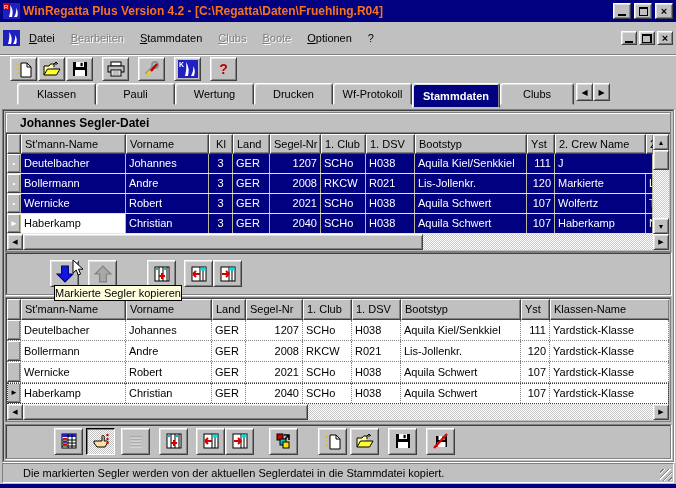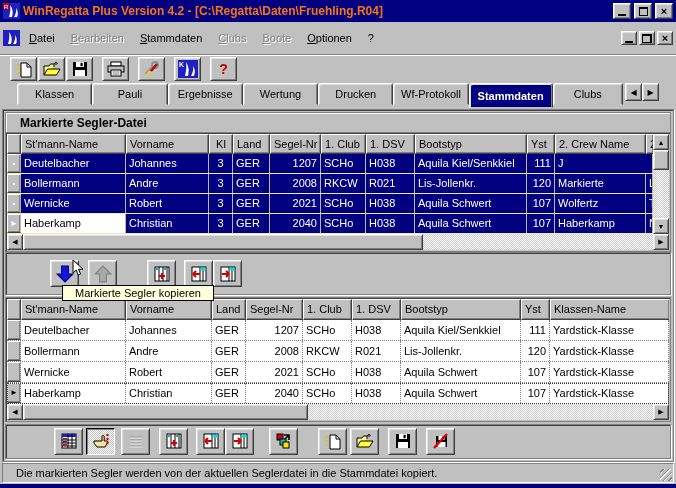--- a/index.html
+++ b/index.html
@@ -82,31 +82,31 @@
   .hscroll { height:16px; display:flex; }
   .sbtn { width:16px; height:16px; font-size:7px; flex:none; }
   .vthumb { height:20px; flex:none; }
   .hthumb { flex:none; }
   .track { flex:1; }
   .thumb { background:#c0c0c0; }
 
   
   .midbar { height:46px; border:1px solid #808080; box-shadow:inset 1px 1px 0 #404040, 1px 1px 0 #fff; margin-bottom:2px; position:relative; display:flex; align-items:center; padding-left:44px; background:#c0c0c0; }
   .mb { width:29px; height:27px; }
-  .tooltip { position:absolute; left:56px; top:32px; background:#ffffdd; border:1px solid #000; padding:1px 12px; font-size:11px; z-index:5; white-space:nowrap; }
+  .tooltip { position:absolute; left:48px; top:32px; background:#ffffdd; border:1px solid #000; padding:1px 0; font-size:11px; z-index:5; white-space:nowrap; }
   .cursor { position:absolute; left:66px; top:6px; z-index:6; }
 
   
   .bottombar { height:38px; border:1px solid #808080; box-shadow:inset 1px 1px 0 #404040, 1px 1px 0 #fff; margin-top:2px; display:flex; align-items:center; padding-left:48px; background:#c0c0c0; }
   .bb { width:29px; height:27px; }
   .bb.pressed { border-color:#000 #fff #fff #000; box-shadow:inset 1px 1px 0 #808080; background-image:repeating-conic-gradient(#fff 0% 25%, #c0c0c0 0% 50%); background-size:2px 2px; }
   .bb.disabled svg { opacity:.55; filter:grayscale(1); }
 
   
-  .statusbar { height:20px; margin:1px 2px; border:1px solid; border-color:#808080 #fff #fff #808080; display:flex; align-items:center; padding:0 13px; position:relative; }
+  .statusbar { height:20px; margin:1px 2px; border:1px solid; border-color:#808080 #fff #fff #808080; display:flex; align-items:center; padding:0 20px; position:relative; }
   .statusbar .grip { position:absolute; right:1px; bottom:1px; width:12px; height:12px;
       background:repeating-linear-gradient(135deg, transparent 0 2px, #808080 2px 3px, #fff 3px 4px); }
   .desktop-strip { height:4px; background:#000080; }
 
   .help-q { color:#c00000; font-weight:bold; font-size:14px; }
 </style>
 </head>
 <body>
 
 <div class="window">
@@ -214,39 +214,38 @@
       </span>
     <span class="tb-gap"></span>
     <span class="tb btn rz">
         <span class="help-q">?</span>
       </span>
   </div>
 
   <div class="tabstrip">
     <span class="tab">Klassen</span>
     <span class="tab">Pauli</span>
-    <span class="tab">Ergebnisse</span>
     <span class="tab">Wertung</span>
     <span class="tab">Drucken</span>
     <span class="tab">Wf-Protokoll</span>
     <span class="tab active">Stammdaten</span>
     <span class="tab partial">Clubs</span>
     <span class="tab-arrows">
       <span class="spin btn rz">
           <span>◀</span>
         </span>
       <span class="spin btn rz">
           <span>▶</span>
         </span>
     </span>
   </div>
 
   <div class="client">
 
-    <div class="panel-title">Markierte Segler-Datei</div>
+    <div class="panel-title">Johannes Segler-Datei</div>
     <div class="gridwrap g1">
       <div class="gridbody">
         <div class="gridcols">
           <div class="row">
             <div class="cell t1c0 selcell"></div>
             <div class="cell t1c1 hcell">St'mann-Name</div>
             <div class="cell t1c2 hcell">Vorname</div>
             <div class="cell t1c3 hcell ctr">Kl</div>
             <div class="cell t1c4 hcell">Land</div>
             <div class="cell t1c5 hcell">Segel-Nr</div>

